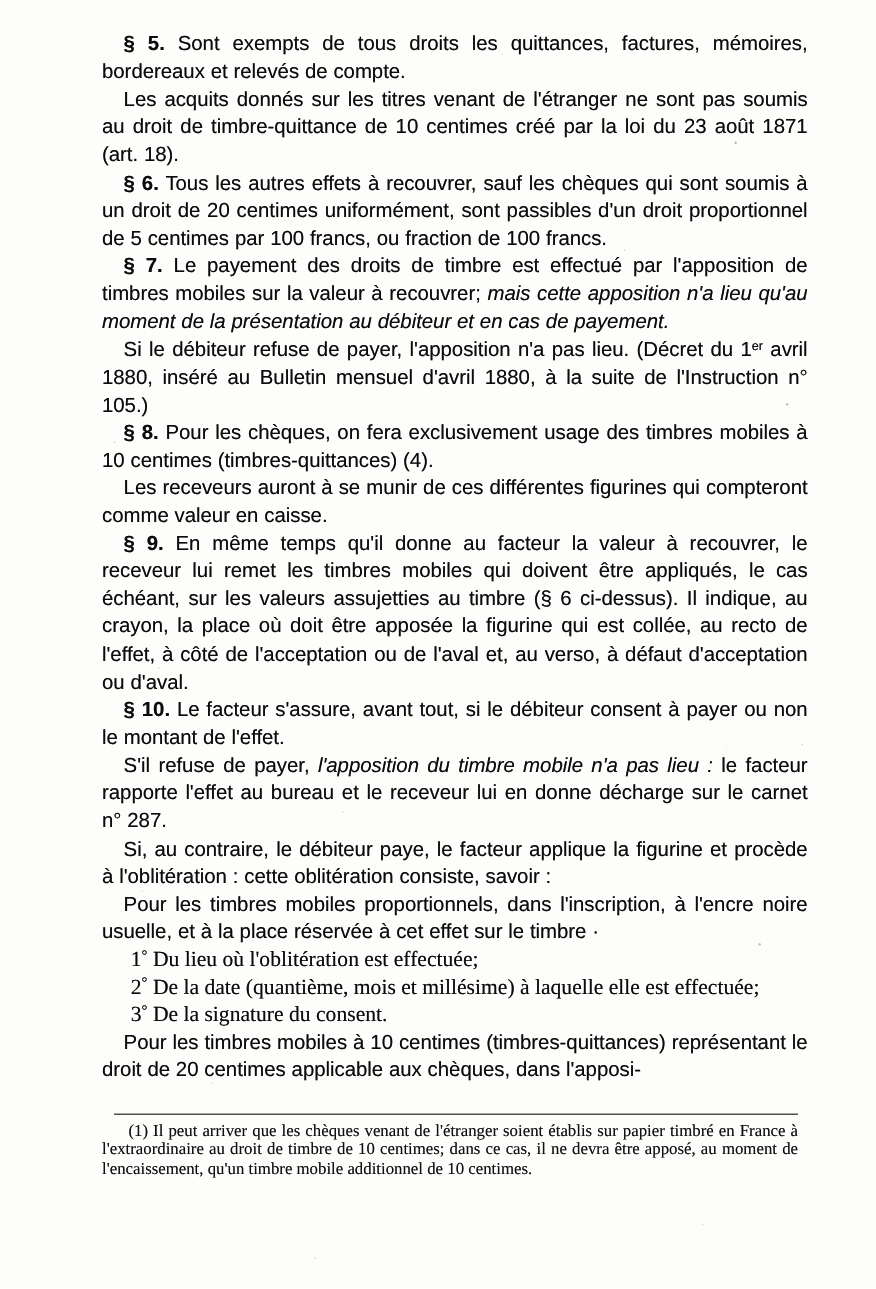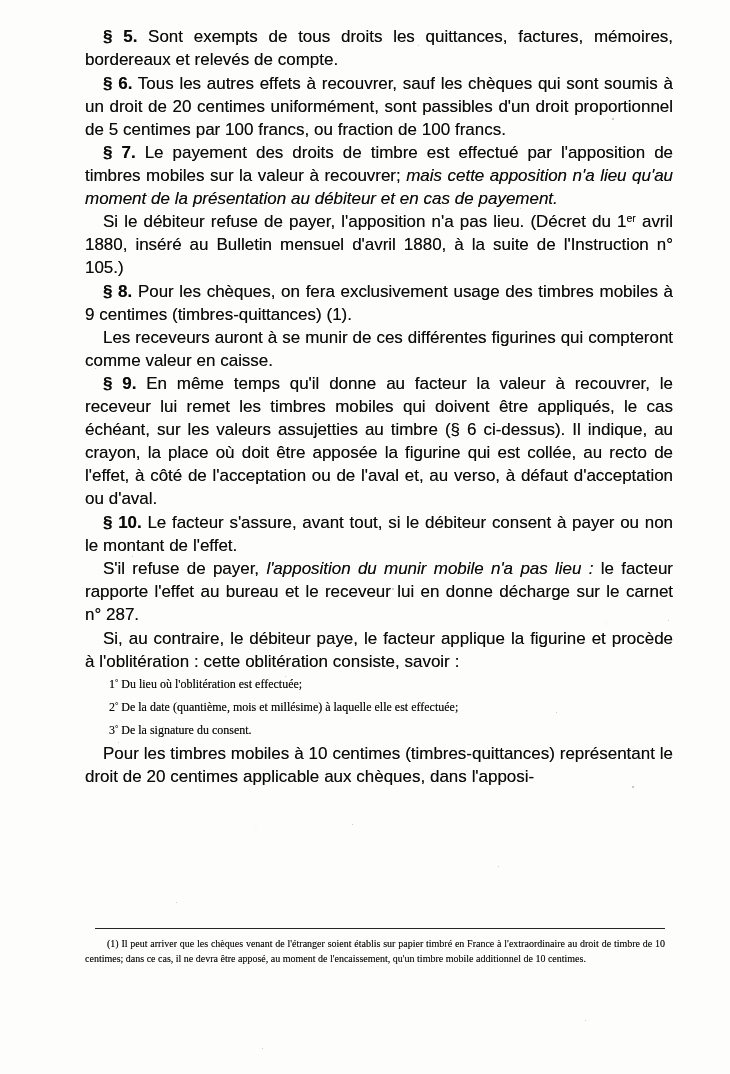--- a/index.html
+++ b/index.html
@@ -61,21 +61,21 @@
 
   sup.ord {
     font-size: 0.62em;
     vertical-align: 0.52em;
     line-height: 0;
   }
 
   
   .item {
     font-family: "Liberation Serif", "DejaVu Serif", serif;
-    font-size: 12px;
+    font-size: 18px;
     line-height: 23.05px;
     color: #0b0b0b;
     text-align: justify;
     text-align-last: left;
     margin: 0;
     text-indent: 24px;
     text-shadow: 0 0 0.32px rgba(0,0,0,0.55);
   }
 
   .deg {
@@ -97,21 +97,21 @@
 
   .footnote {
     position: absolute;
     left: 85px;
     top: 936px;
     width: 580px;
   }
 
   .footnote p {
     font-family: "Liberation Serif", "DejaVu Serif", serif;
-    font-size: 10px;
+    font-size: 14px;
     line-height: 15.4px;
     color: #101010;
     text-align: justify;
     text-align-last: left;
     margin: 0;
     text-indent: 22px;
     text-shadow: 0 0 0.3px rgba(0,0,0,0.5);
   }
 
   
@@ -124,40 +124,42 @@
 </style>
 </head>
 <body>
 
 <div class="page">
 
   <div class="textblock">
 
     <p class="para"><span class="sect">§ 5.</span><span> Sont exempts de tous droits les quittances, factures, mémoires, bordereaux et relevés de compte.</span></p>
 
+    <p class="para"><span>Les acquits donnés sur les titres venant de l'étranger ne sont pas sou­mis au droit de timbre-quittance de 10 centimes créé par la loi du 23 août 1871 (art. 18).</span></p>
 
     <p class="para spaced"><span class="sect">§ 6.</span><span> Tous les autres effets à recouvrer, sauf les chèques qui sont sou­mis à un droit de 20 centimes uniformément, sont passibles d'un droit proportionnel de 5 centimes par 100 francs, ou fraction de 100 francs.</span></p>
 
     <p class="para spaced"><span class="sect">§ 7.</span><span> Le payement des droits de timbre est effectué par l'apposition de timbres mobiles sur la valeur à recouvrer; </span><i>mais cette apposition n'a lieu qu'au moment de la présentation au débiteur et en cas de payement.</i></p>
 
     <p class="para"><span>Si le débiteur refuse de payer, l'apposition n'a pas lieu. (Décret du 1</span><sup class="ord">er</sup><span> avril 1880, inséré au Bulletin mensuel d'avril 1880, à la suite de l'Instruction n° 105.)</span></p>
 
-    <p class="para"><span class="sect">§ 8.</span><span> Pour les chèques, on fera exclusivement usage des timbres mo­biles à 9 centimes (timbres-quittances) (1).</span></p>
+    <p class="para"><span class="sect">§ 8.</span><span> Pour les chèques, on fera exclusivement usage des timbres mo­biles à 10 centimes (timbres-quittances) (4).</span></p>
 
 
     <p class="para"><span>Les receveurs auront à se munir de ces différentes figurines qui compteront comme valeur en caisse.</span></p>
 
     <p class="para spaced"><span class="sect">§ 9.</span><span> En même temps qu'il donne au facteur la valeur à recou­vrer, le receveur lui remet les timbres mobiles qui doivent être ap­pliqués, le cas échéant, sur les valeurs assujetties au timbre (§ 6 ci-des­sus). Il indique, au crayon, la place où doit être apposée la figurine qui est collée, au recto de l'effet, à côté de l'acceptation ou de l'aval et, au verso, à défaut d'acceptation ou d'aval.</span></p>
 
     <p class="para spaced"><span class="sect">§ 10.</span><span> Le facteur s'assure, avant tout, si le débiteur consent à payer ou non le montant de l'effet.</span></p>
 
-    <p class="para"><span>S'il refuse de payer, </span><i>l'apposition du munir mobile n'a pas lieu :</i><span> le facteur rapporte l'effet au bureau et le receveur lui en donne décharge sur le carnet n° 287.</span></p>
+    <p class="para"><span>S'il refuse de payer, </span><i>l'apposition du timbre mobile n'a pas lieu :</i><span> le facteur rapporte l'effet au bureau et le receveur lui en donne décharge sur le carnet n° 287.</span></p>
 
     <p class="para spaced"><span>Si, au contraire, le débiteur paye, le facteur applique la figurine et procède à l'oblitération : cette oblitération consiste, savoir :</span></p>
 
+    <p class="para"><span>Pour les timbres mobiles proportionnels, dans l'inscription, à l'encre noire usuelle, et à la place réservée à cet effet sur le timbre ·</span></p>
 
     <p class="item"><span>1</span><span class="deg">°</span><span> Du lieu où l'oblitération est effectuée;</span></p>
 
     <p class="item"><span>2</span><span class="deg">°</span><span> De la date (quantième, mois et millésime) à laquelle elle est effectuée;</span></p>
 
     <p class="item"><span>3</span><span class="deg">°</span><span> De la signature du consent.</span></p>
 
     <p class="para"><span>Pour les timbres mobiles à 10 centimes (timbres-quittances) repré­sentant le droit de 20 centimes applicable aux chèques, dans l'apposi-</span></p>
 
   </div>

